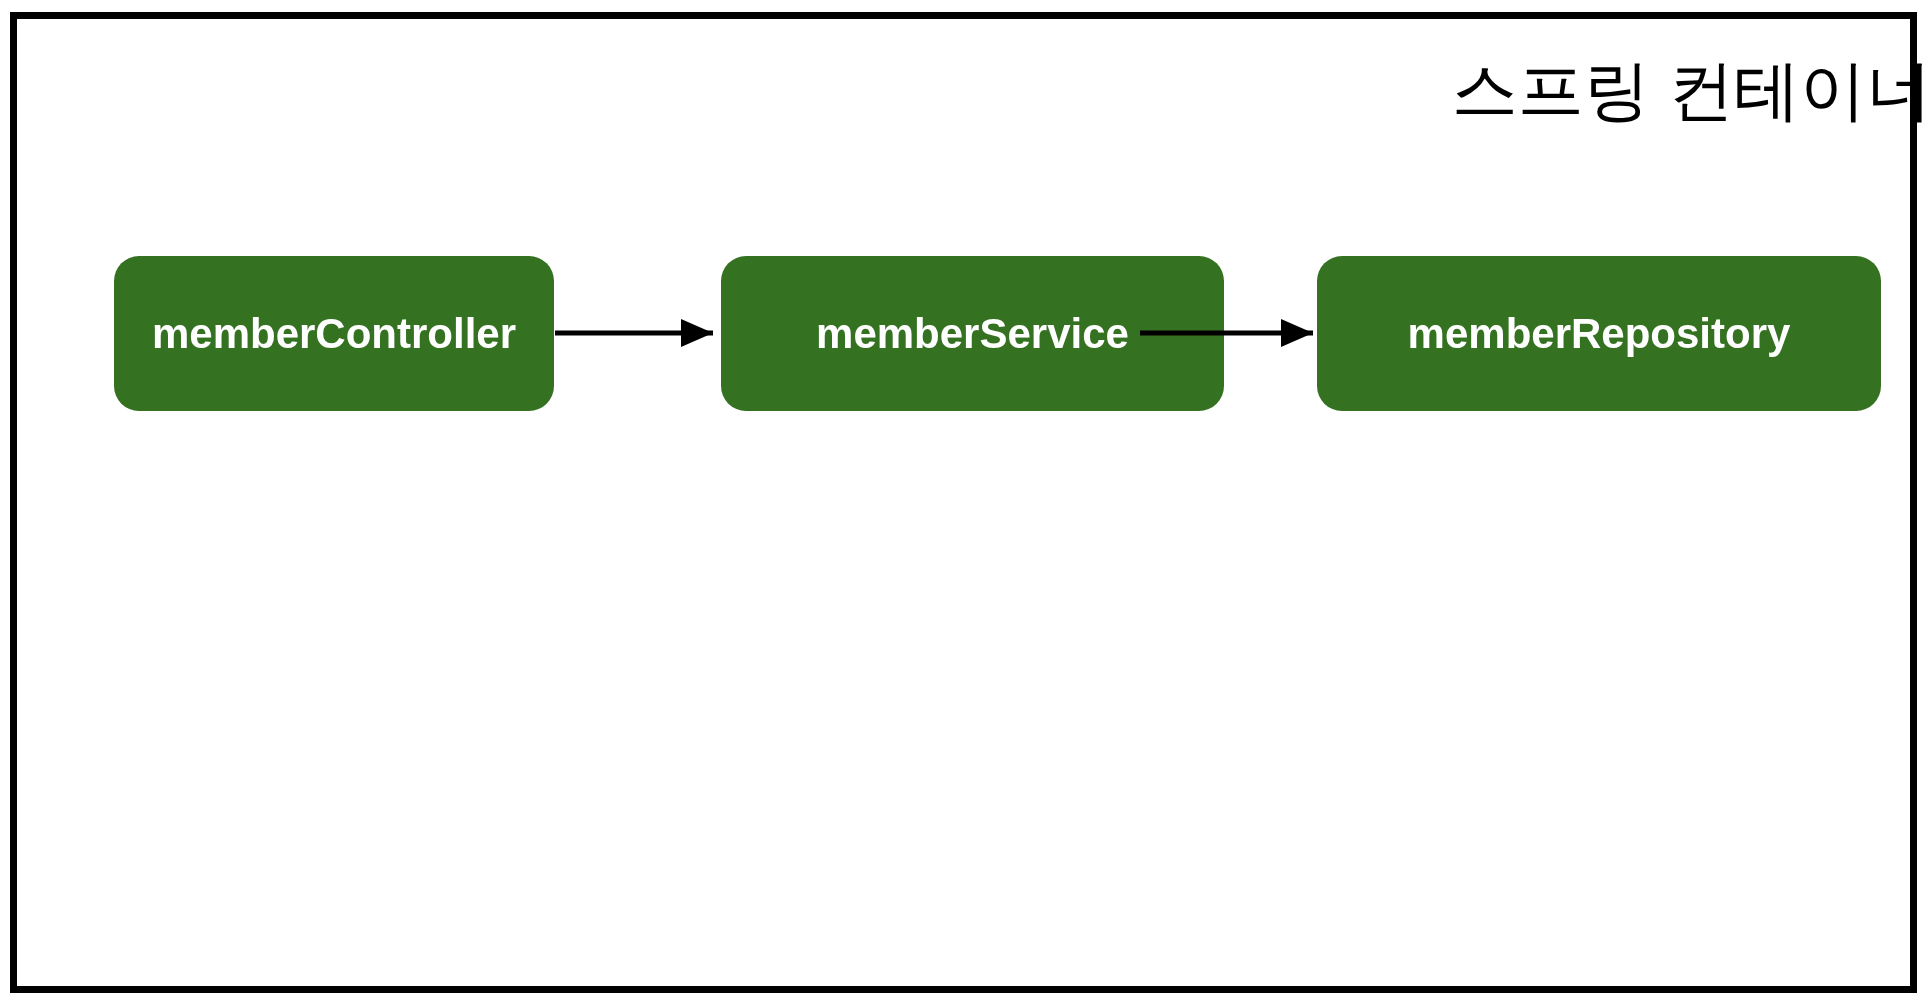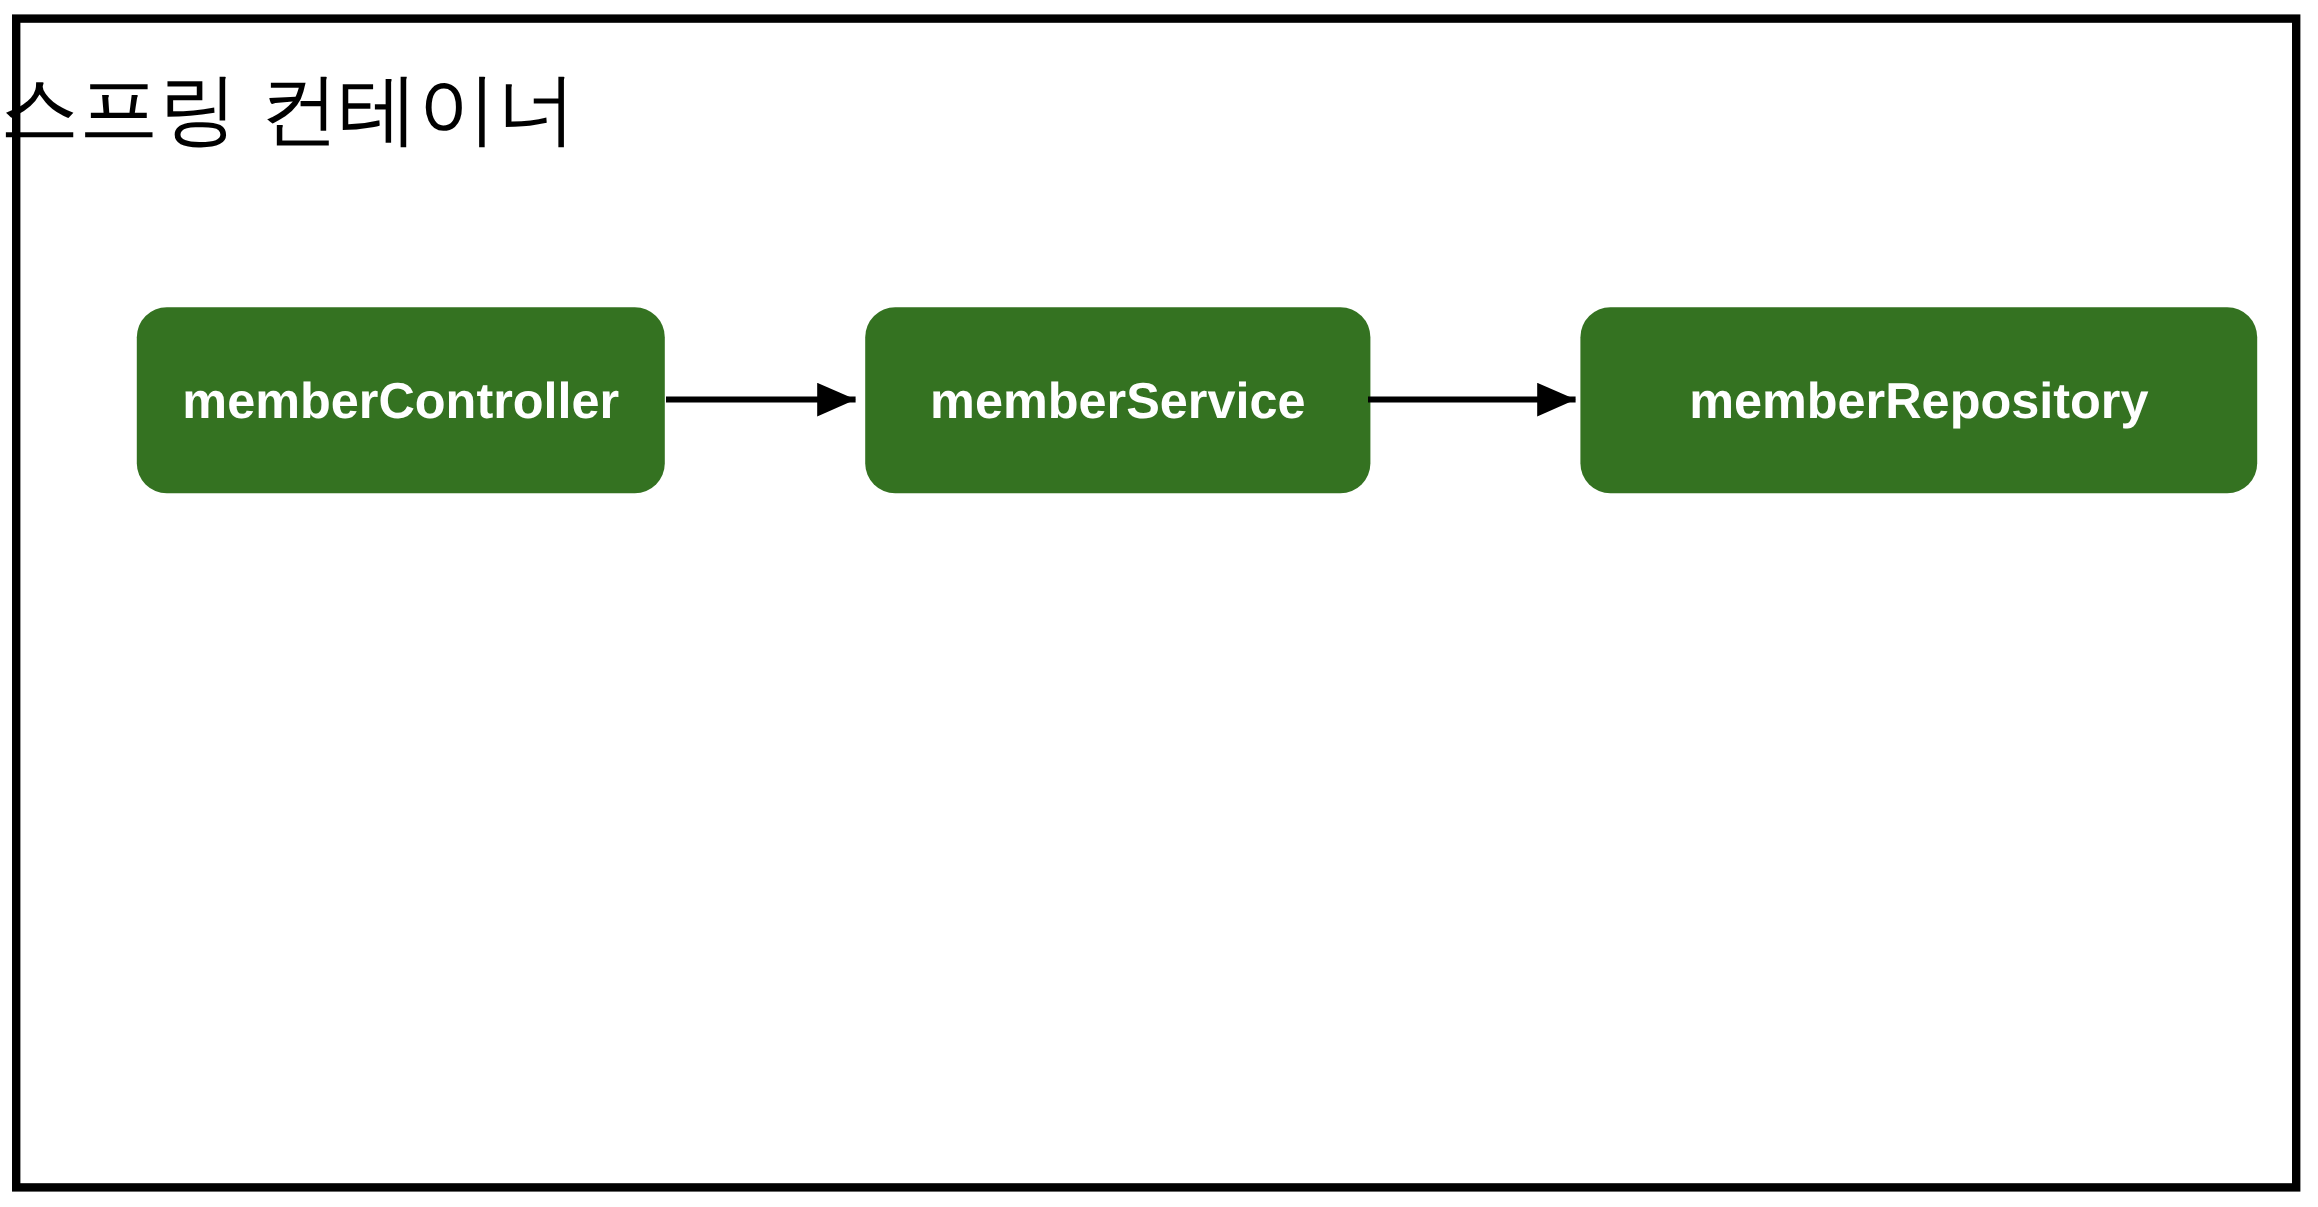--- a/index.html
+++ b/index.html
@@ -22,21 +22,21 @@
     height: 981px;
     box-sizing: border-box;
     border: 7px solid var(--frame-border, #000000);
     background: var(--background, #ffffff);
   }
   .title {
     position: absolute;
     left: 0;
     top: 54px;
     width: 100%;
-    text-align: left;
+    text-align: right;
     font-size: 66px;
     line-height: 1.1;
     font-weight: 400;
     color: #000000;
   }
   .node {
     position: absolute;
     top: 256px;
     height: 155px;
     box-sizing: border-box;
@@ -44,21 +44,21 @@
     border-radius: 25px;
     display: flex;
     align-items: center;
     justify-content: center;
     color: var(--node-text, #ffffff);
     font-size: 42px;
     font-weight: 700;
     white-space: nowrap;
   }
   #node-0 { left: 114px;  width: 440px; }
-  #node-1 { left: 721px;  width: 421px; }
+  #node-1 { left: 721px;  width: 503px; }
   #node-2 { left: 1317px; width: 564px; }
   .arrows {
     position: absolute;
     left: 0;
     top: 0;
     width: 1932px;
     height: 1006px;
     pointer-events: none;
   }
   .arrow-line {

